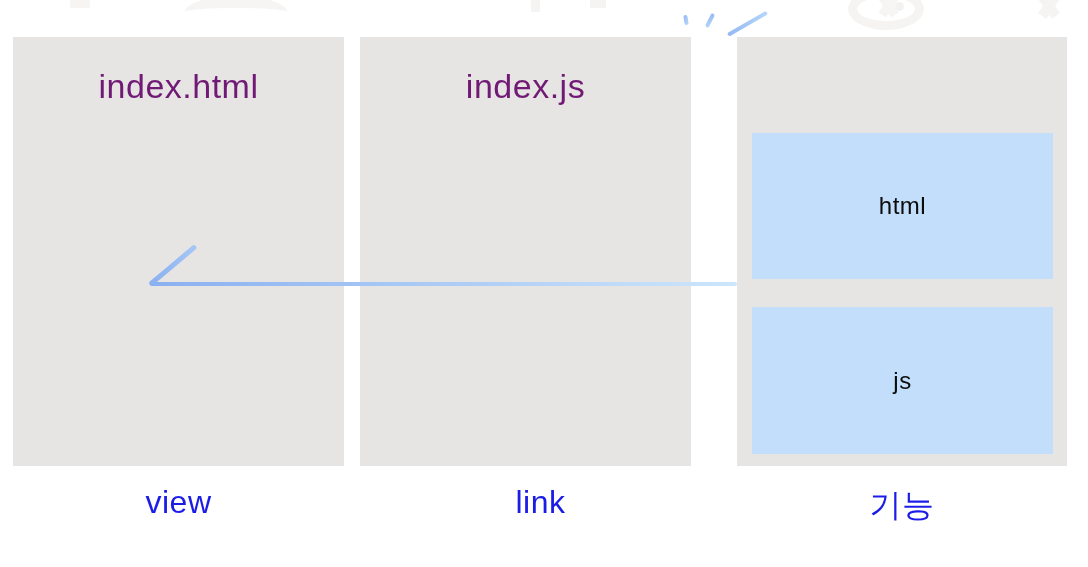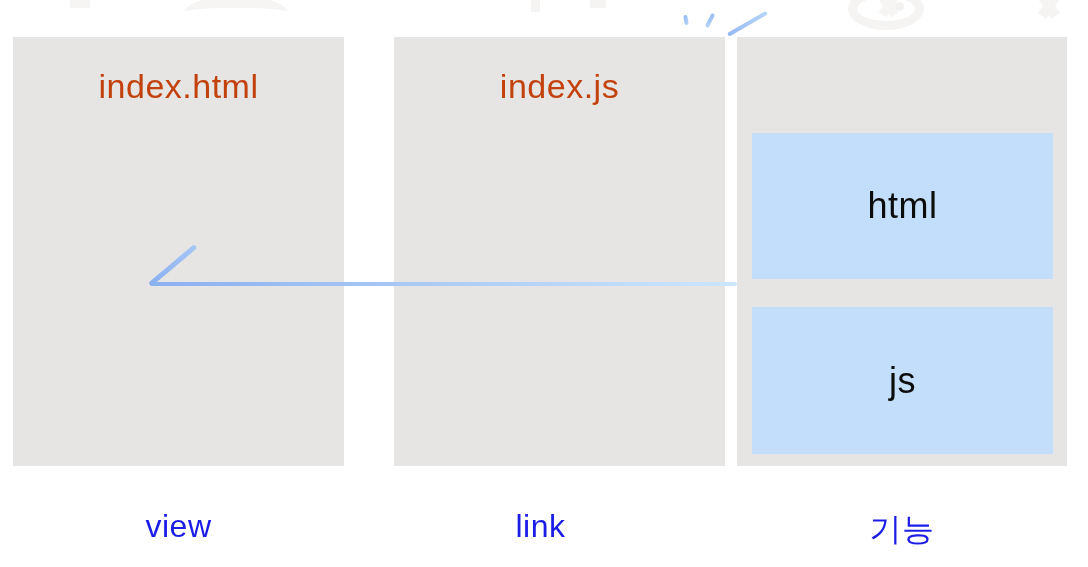--- a/index.html
+++ b/index.html
@@ -6,38 +6,38 @@
   .canvas{
     position:relative;width:1088px;height:567px;background:#ffffff;overflow:hidden;
     font-family:"Liberation Sans", sans-serif;
   }
   
   .file-box{
     position:absolute;top:37px;height:429px;background:#e6e5e4;
     box-sizing:border-box;text-align:center;
   }
   .file-box .title{
-    padding-top:32px;font-size:34px;line-height:34px;color:#c2410c;
+    padding-top:32px;font-size:34px;line-height:34px;color:#701a75;
     letter-spacing:0.5px;
   }
   #box-index-html{left:13px;width:331px;}
-  #box-index-js{left:394px;width:331px;}
+  #box-index-js{left:360px;width:331px;}
   #box-app-js{left:737px;width:330px;}
   
   .module-box{
     position:absolute;left:15px;width:301px;background:#c2defa;
     display:flex;align-items:center;justify-content:center;
-    font-size:36px;color:#0c0c0c;letter-spacing:0.5px;
+    font-size:24px;color:#0c0c0c;letter-spacing:0.5px;
   }
   #module-html{top:96px;height:146px;}
   #module-js{top:270px;height:147px;}
   
   .caption{
     position:absolute;top:484px;height:40px;text-align:center;
-    font-size:32px;font-weight:500;color:#1b1ce6;letter-spacing:0.5px;margin-top:24px;
+    font-size:32px;font-weight:500;color:#1b1ce6;letter-spacing:0.5px;
   }
   #caption-view{left:13px;width:331px;}
   #caption-link{left:375px;width:331px;}
   #caption-feature{left:737px;width:330px;}
   
   .arrow-shaft{
     position:absolute;left:150px;top:282px;width:587px;height:4px;border-radius:2px;
     background:linear-gradient(90deg,#8ab0f0 0%,#a9c9f5 45%,#cde6fb 100%);
   }
   .arrow-barb{

